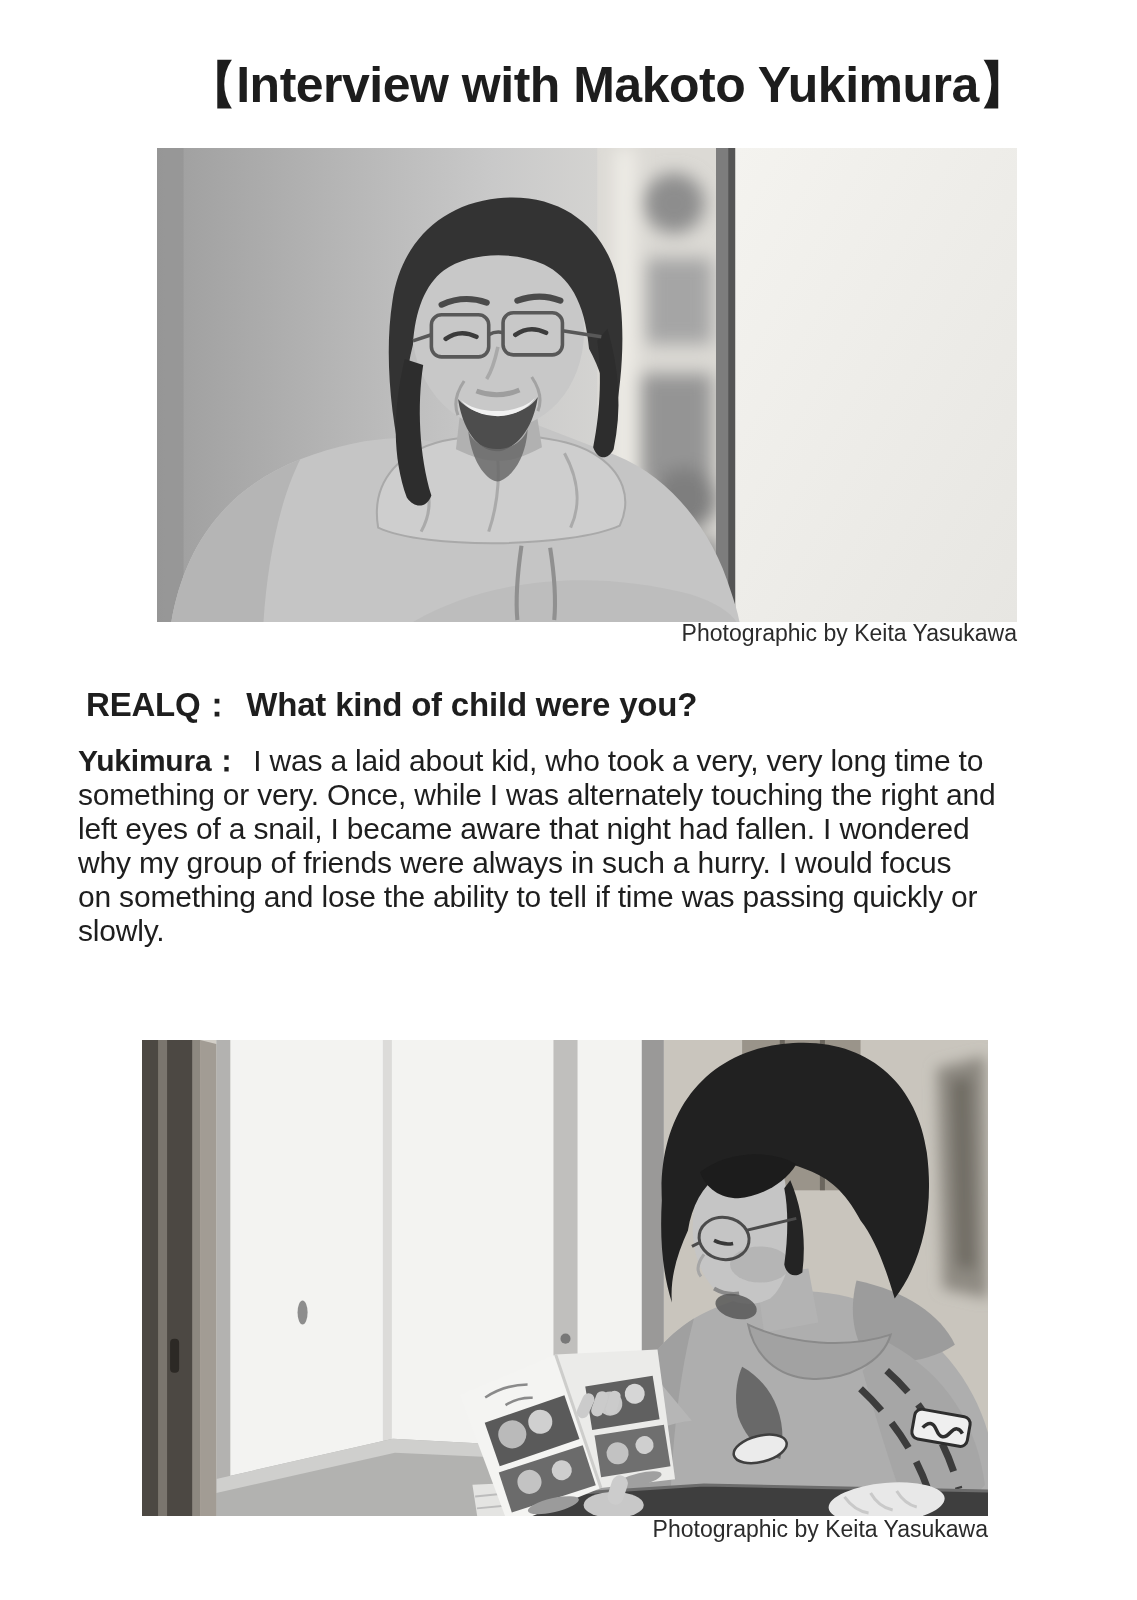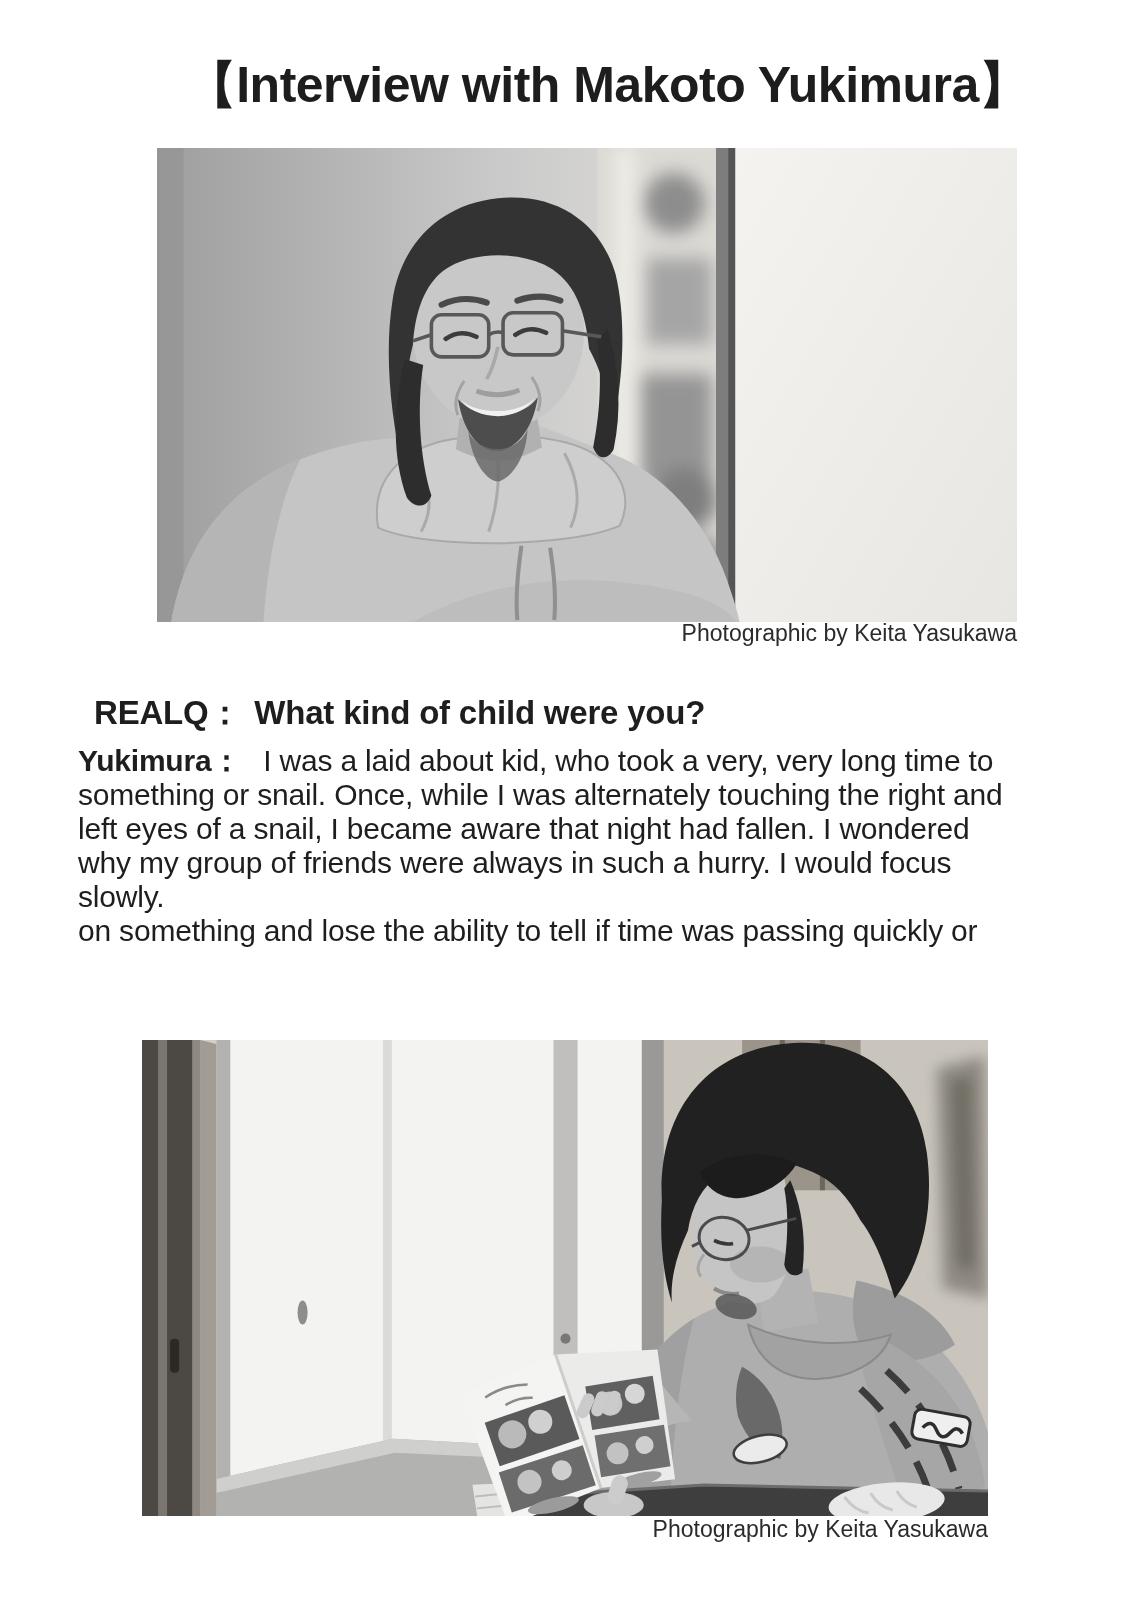--- a/index.html
+++ b/index.html
@@ -17,30 +17,30 @@
   .photo-1 { left:157px; top:148px; width:860px; height:474px; }
   .photo-2 { left:142px; top:1040px; width:846px; height:476px; }
   .photo svg { display:block; width:100%; height:100%; }
   .caption {
     position:absolute; font-size:23px; font-weight:400; color:#2b2b2b;
     letter-spacing:0px; white-space:nowrap;
   }
   .caption-1 { left:157px; top:620px; width:860px; text-align:right; }
   .caption-2 { left:142px; top:1516px; width:846px; text-align:right; }
   .question {
-    position:absolute; left:78px; top:675px; margin:16px;
+    position:absolute; left:78px; top:675px; margin:8px;
     font-size:33px; font-weight:700; letter-spacing:-0.2px; white-space:nowrap;
   }
   .q-label { margin-right:13px; }
   .answer {
     position:absolute; left:78px; top:744px;
     font-size:30px; line-height:34px; letter-spacing:-0.2px; font-weight:400;
   }
   .answer .line { white-space:nowrap; }
-  .a-speaker { font-weight:700; margin-right:22px; }
+  .a-speaker { font-weight:700; margin-right:12px; }
 </style>
 </head>
 <body>
 
 <div class="page">
 
   <h1 class="title">【Interview with Makoto Yukimura】</h1>
 
   <figure class="photo photo-1">
     <svg viewBox="0 0 840 472" preserveAspectRatio="none" xmlns="http://www.w3.org/2000/svg">
@@ -107,25 +107,25 @@
   <div class="caption caption-1">Photographic by Keita Yasukawa</div>
 
   <p class="question">
     <span class="q-label">REALQ：</span><span class="q-text">What kind of child were you?</span>
   </p>
 
   <div class="answer">
     <div class="line">
       <span class="a-speaker">Yukimura：</span><span>I was a laid about kid, who took a very, very long time to</span>
     </div>
-    <div class="line">something or snail. Once, while I was alternately touching the right and</div>
+    <div class="line">something or very. Once, while I was alternately touching the right and</div>
     <div class="line">left eyes of a snail, I became aware that night had fallen. I wondered</div>
     <div class="line">why my group of friends were always in such a hurry. I would focus</div>
+    <div class="line">on something and lose the ability to tell if time was passing quickly or</div>
     <div class="line">slowly.</div>
-    <div class="line">on something and lose the ability to tell if time was passing quickly or</div>
   </div>
 
   <figure class="photo photo-2">
     <svg viewBox="0 0 843 475" preserveAspectRatio="none" xmlns="http://www.w3.org/2000/svg">
       <defs>
         <filter id="p2blur" x="-30%" y="-30%" width="160%" height="160%">
             <feGaussianBlur stdDeviation="7"></feGaussianBlur>
           </filter>
       </defs>
       <g>

